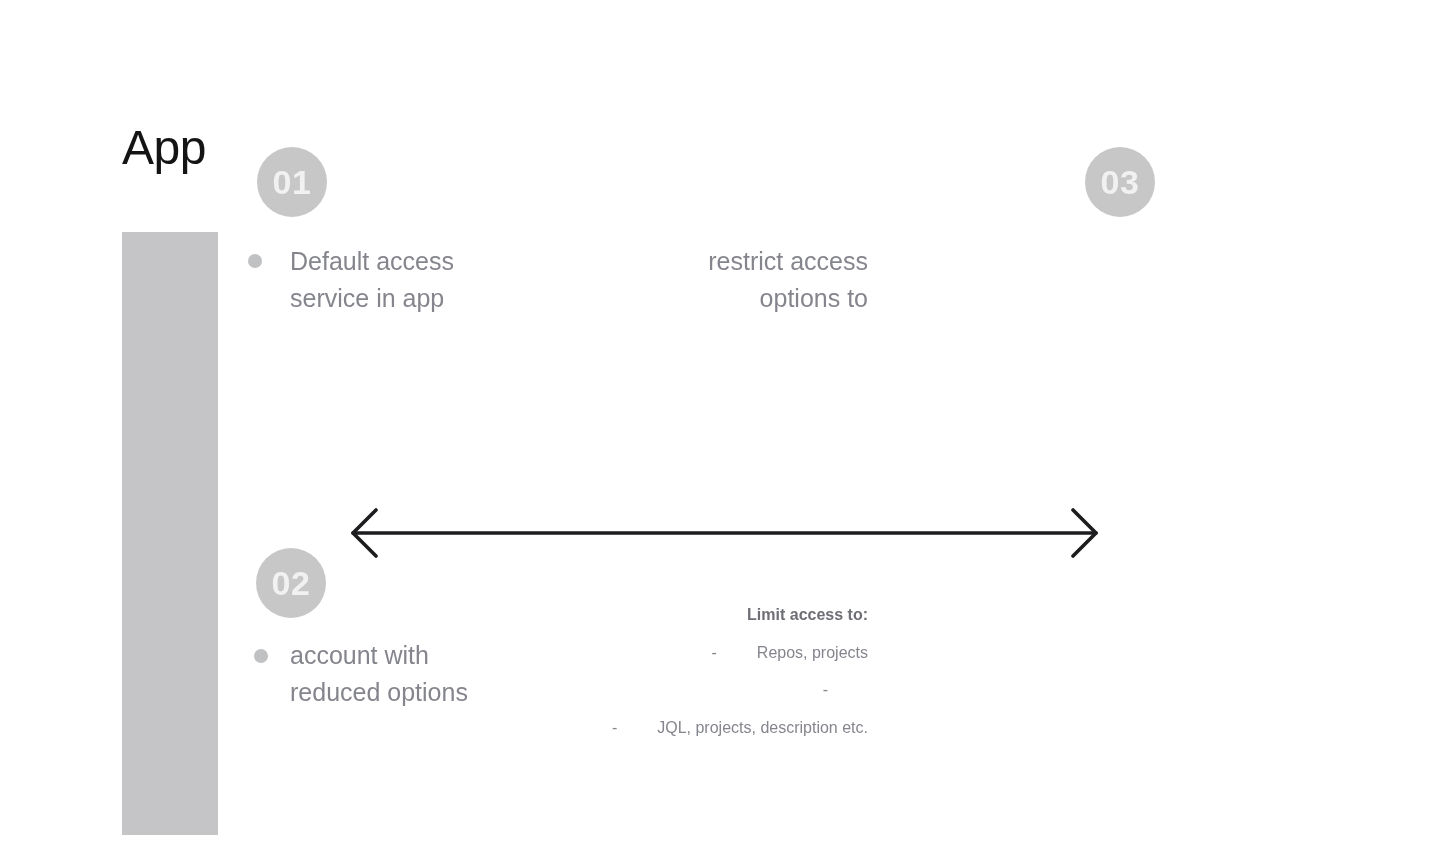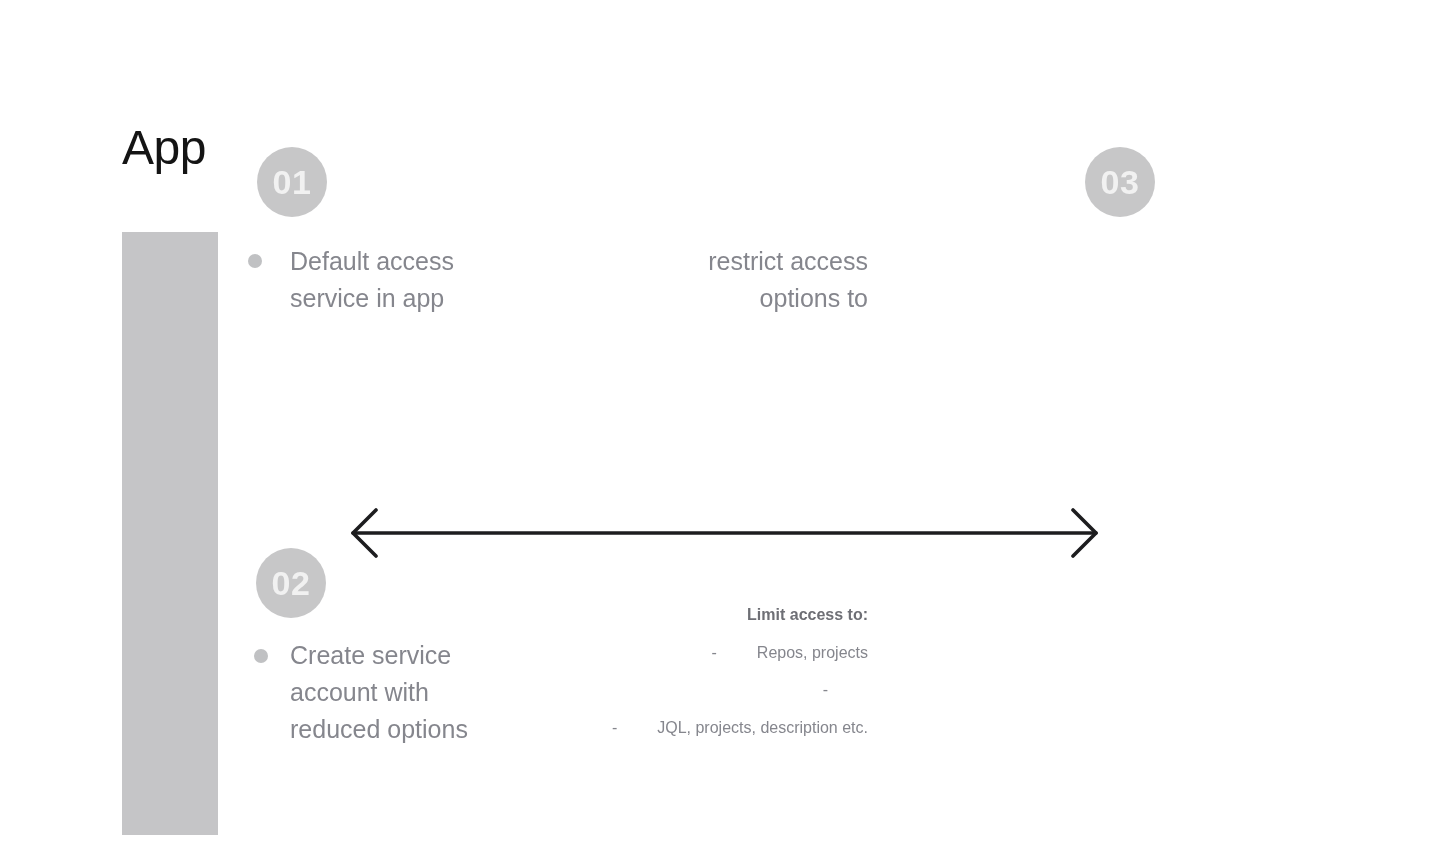--- a/index.html
+++ b/index.html
@@ -139,21 +139,20 @@
   <div class="badge badge-01">01</div>
   <span class="bullet bullet-01"></span>
   <div class="step-text step-01-text">
     <div>Default access</div>
     <div>service in app</div>
   </div>
 
   <div class="badge badge-02">02</div>
   <span class="bullet bullet-02"></span>
   <div class="step-text step-02-text">
-    <div>Create service</div>
     <div>account with</div>
     <div>reduced options</div>
   </div>
 
   <div class="badge badge-03">03</div>
   <span class="bullet bullet-03"></span>
   <div class="step-text step-03-text">
     <div>restrict access</div>
     <div>options to</div>
   </div>

